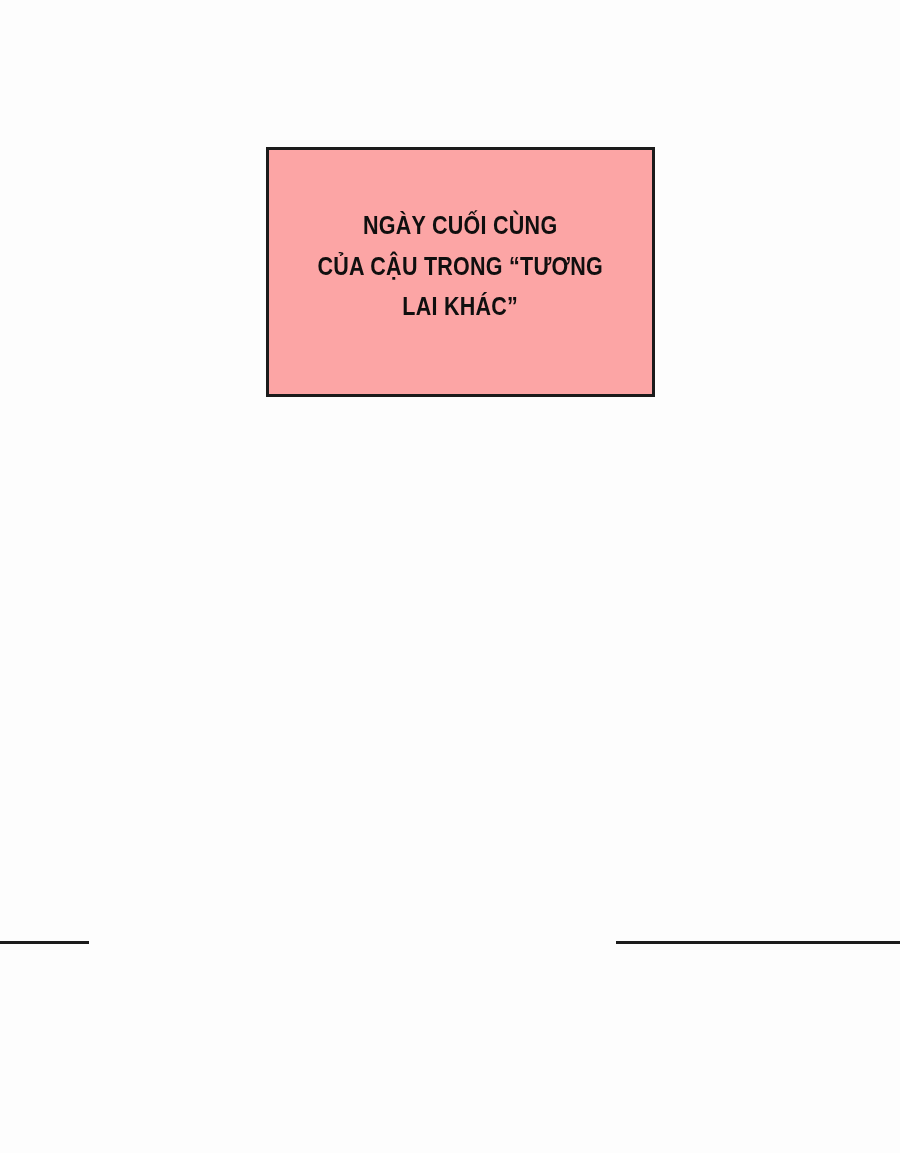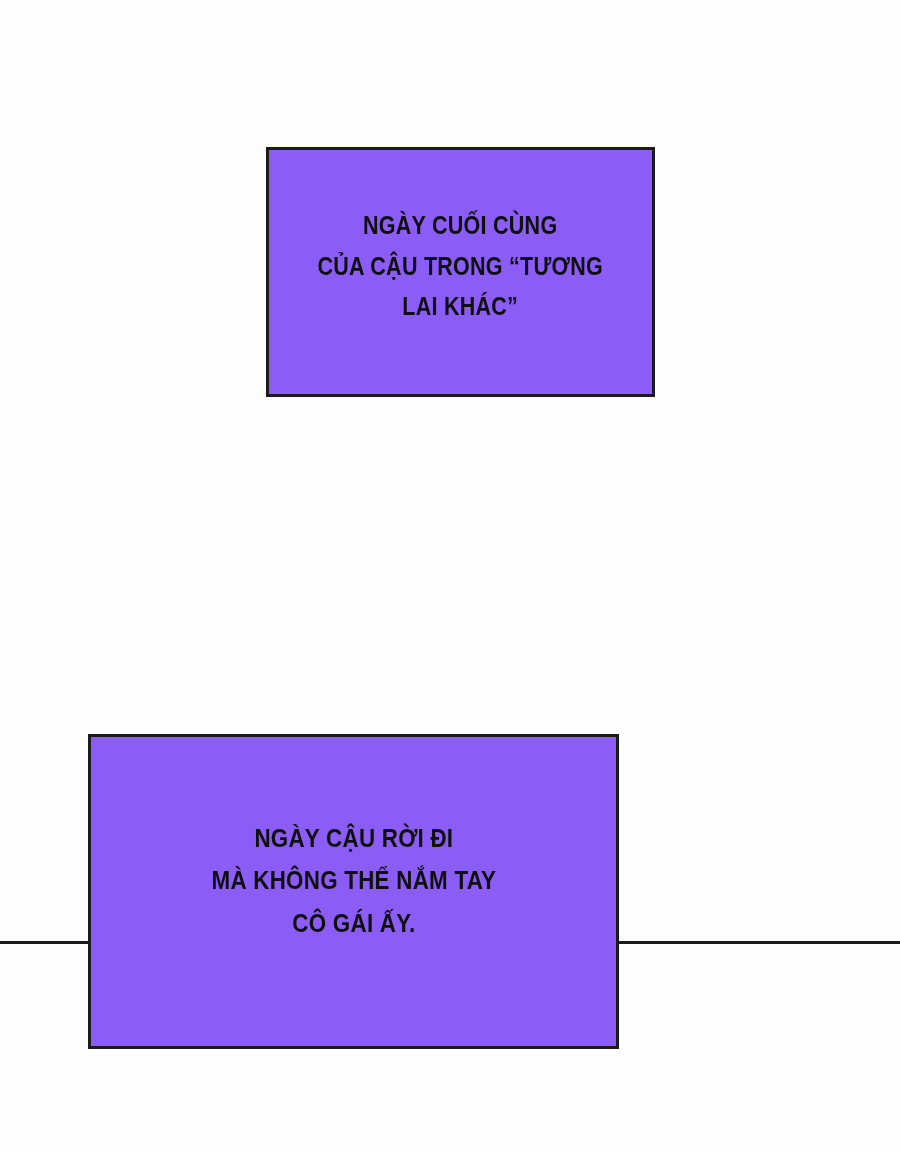--- a/index.html
+++ b/index.html
@@ -18,21 +18,21 @@
 
   .comic-page {
     position: absolute;
     inset: 0;
   }
 
   
   .panel {
     position: absolute;
     box-sizing: border-box;
-    background: #8b5cf6;
+    background: #fca5a5;
     border: 3px solid #1b1b1b;
     display: flex;
     flex-direction: column;
     justify-content: center;
     align-items: center;
   }
 
   .panel-1 {
     left: 266px;
     top: 147px;
@@ -109,21 +109,14 @@
     <p class="caption-text">
       <span class="caption-line">NGÀY CUỐI CÙNG</span>
       <span class="caption-line">CỦA CẬU TRONG “TƯƠNG</span>
       <span class="caption-line">LAI KHÁC”</span>
     </p>
   </div>
 
   <div class="gutter-rule gutter-rule-left"></div>
   <div class="gutter-rule gutter-rule-right"></div>
 
-  <div class="panel panel-2">
-    <p class="caption-text">
-      <span class="caption-line">NGÀY CẬU RỜI ĐI</span>
-      <span class="caption-line">MÀ KHÔNG THỂ NẮM TAY</span>
-      <span class="caption-line">CÔ GÁI ẤY.</span>
-    </p>
-  </div>
 
 </div>
 
 </body></html>

